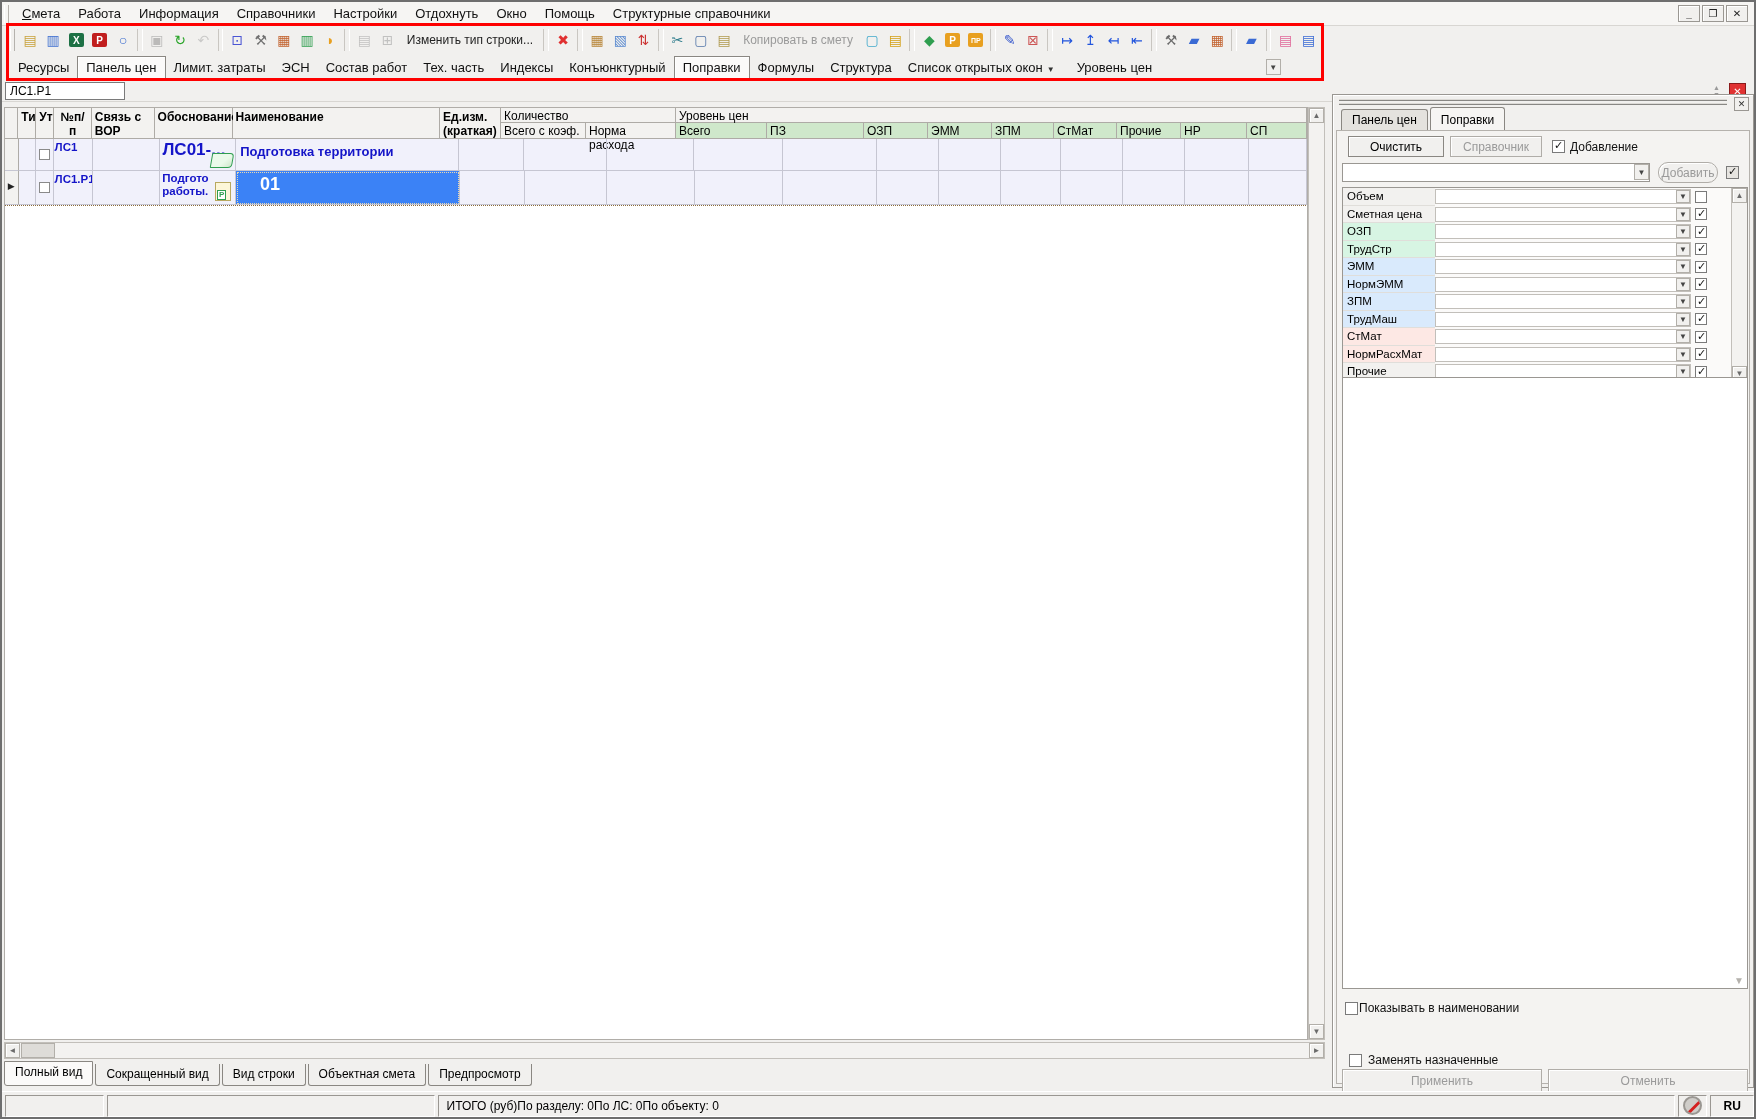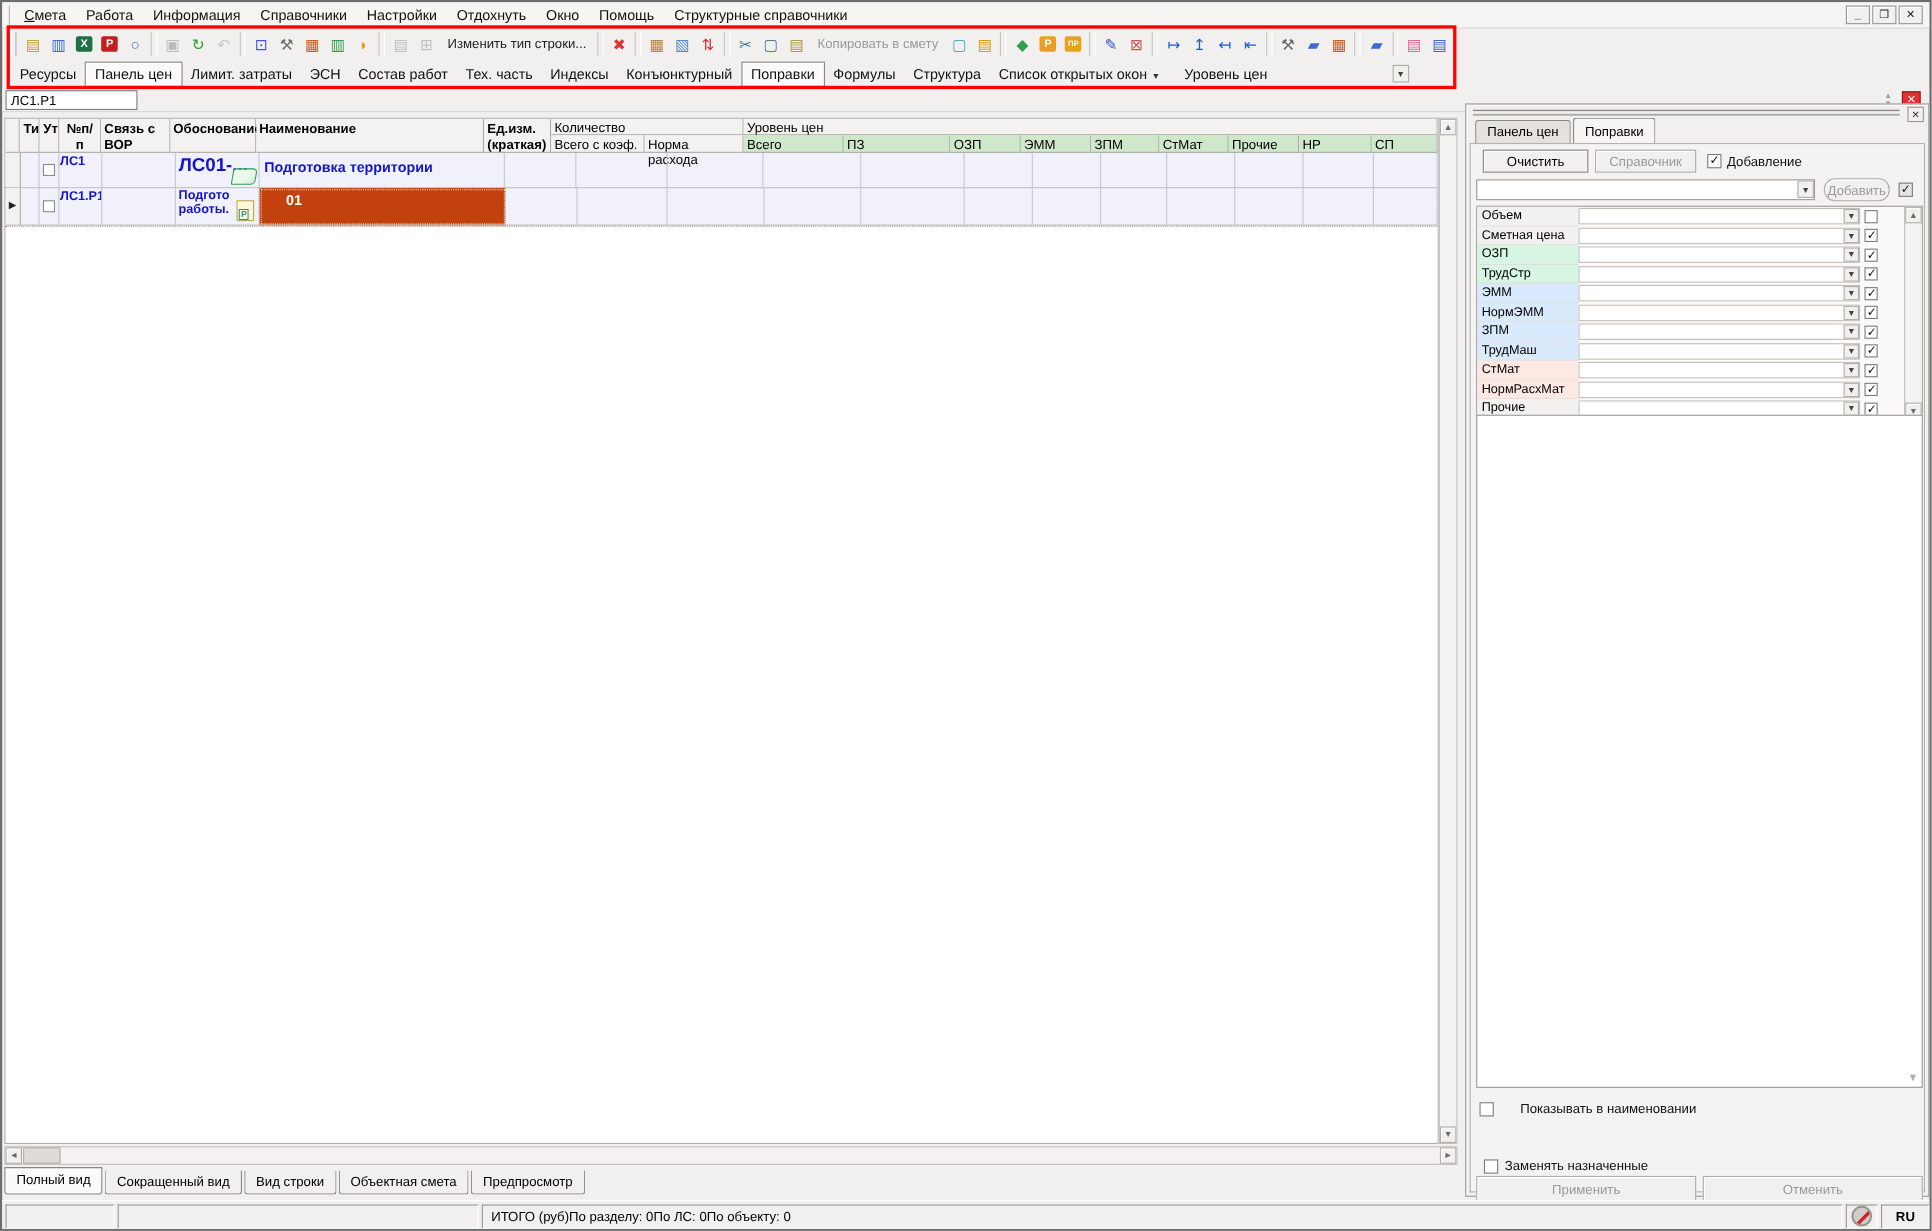--- a/index.html
+++ b/index.html
@@ -49,21 +49,21 @@
   .hcol.full{height:31px;padding:2px 3px;font-weight:bold;}
   .hgroup .glabel{height:15px;border-bottom:1px solid #aeaba6;padding:1px 3px;font-size:12px;}
   .hgroup .gcells{display:flex;height:16px;}
   .hgroup .gcells .hcol{height:16px;padding:1px 3px;}
   .hcol.green{background:#cfe8cb;}
   .trow{display:flex;background:#f1f1fb;}
   .tcell{border-right:1px solid #c6c6d2;border-bottom:1px solid #c6c6d2;font-size:12px;position:relative;overflow:hidden;}
   .bluetxt{color:#1414c8;font-weight:bold;}
   .selmark{font-size:9px;color:#222;text-align:center;}
   .cbx{width:11px;height:11px;background:#fff;border:1px solid #8a8a8a;margin:auto;}
-  .namecell-sel{background:#c2410c;color:#fff;font-weight:bold;font-size:13px;padding:3px 0 0 24px;outline:1px dotted #e8d8b0;outline-offset:-2px;}
+  .namecell-sel{background:#3b82f6;color:#fff;font-weight:bold;font-size:18px;padding:3px 0 0 24px;outline:1px dotted #e8d8b0;outline-offset:-2px;}
   .icon-book{position:absolute;right:2px;bottom:2px;width:22px;height:15px;background:linear-gradient(135deg,#eafaea 60%,#cfe8cb);border:1px solid #2f9e4f;border-radius:1px 4px 4px 1px;transform:skewX(-10deg);}
   .icon-docp{position:absolute;right:4px;bottom:3px;width:16px;height:19px;background:#fdf6d8;border:1px solid #b8a860;}
   .icon-docp::before{content:"P";position:absolute;left:1px;bottom:0;font-size:8px;font-weight:bold;color:#2f9e4f;border:1px solid #2f9e4f;background:#fff;line-height:8px;padding:0 1px;}
   .vscroll{position:absolute;left:1306px;top:105px;width:17px;height:933px;background:#f3f2f0;border:1px solid #c2bfba;display:flex;flex-direction:column;justify-content:space-between;}
   .hscroll{position:absolute;left:2px;top:1040px;width:1321px;height:17px;background:#f3f2f0;border:1px solid #c2bfba;display:flex;}
   .sbtn{width:15px;height:15px;background:#f1f0ee;border:1px solid #b2afa9;box-shadow:inset 1px 1px 0 #fff;color:#6a6a6a;font-size:8px;display:flex;align-items:center;justify-content:center;}
   .hthumb{width:34px;height:15px;background:#dedcd8;border:1px solid #b2afa9;margin-left:1px;}
 
   
   .bottomtabs{position:absolute;left:2px;top:1059px;height:26px;display:flex;align-items:flex-start;gap:2px;}
@@ -512,21 +512,21 @@
             </div>
           </div>
         <div style="width:16px;background:#f3f2f0;border-left:1px solid #c2bfba;display:flex;flex-direction:column;justify-content:space-between;">
           <div class="sbtn">▲</div>
           <div class="sbtn">▼</div>
         </div>
       </div>
       <div class="ptextarea">
         <div class="chev">▼</div>
       </div>
-      <div style="position:absolute;left:8px;top:870px;display:flex;align-items:center;gap:24px;">
+      <div style="position:absolute;left:8px;top:870px;display:flex;align-items:center;gap:1px;">
         <div class="pcb"></div>
         <div class="plabel">Показывать в наименовании</div>
       </div>
       <div style="position:absolute;left:12px;top:922px;display:flex;align-items:center;gap:6px;">
         <div class="pcb"></div>
         <div class="plabel">Заменять назначенные</div>
       </div>
       <div class="papply" style="top:938px;">
         <div class="pbtn dis">Применить</div>
         <div class="pbtn dis">Отменить</div>

